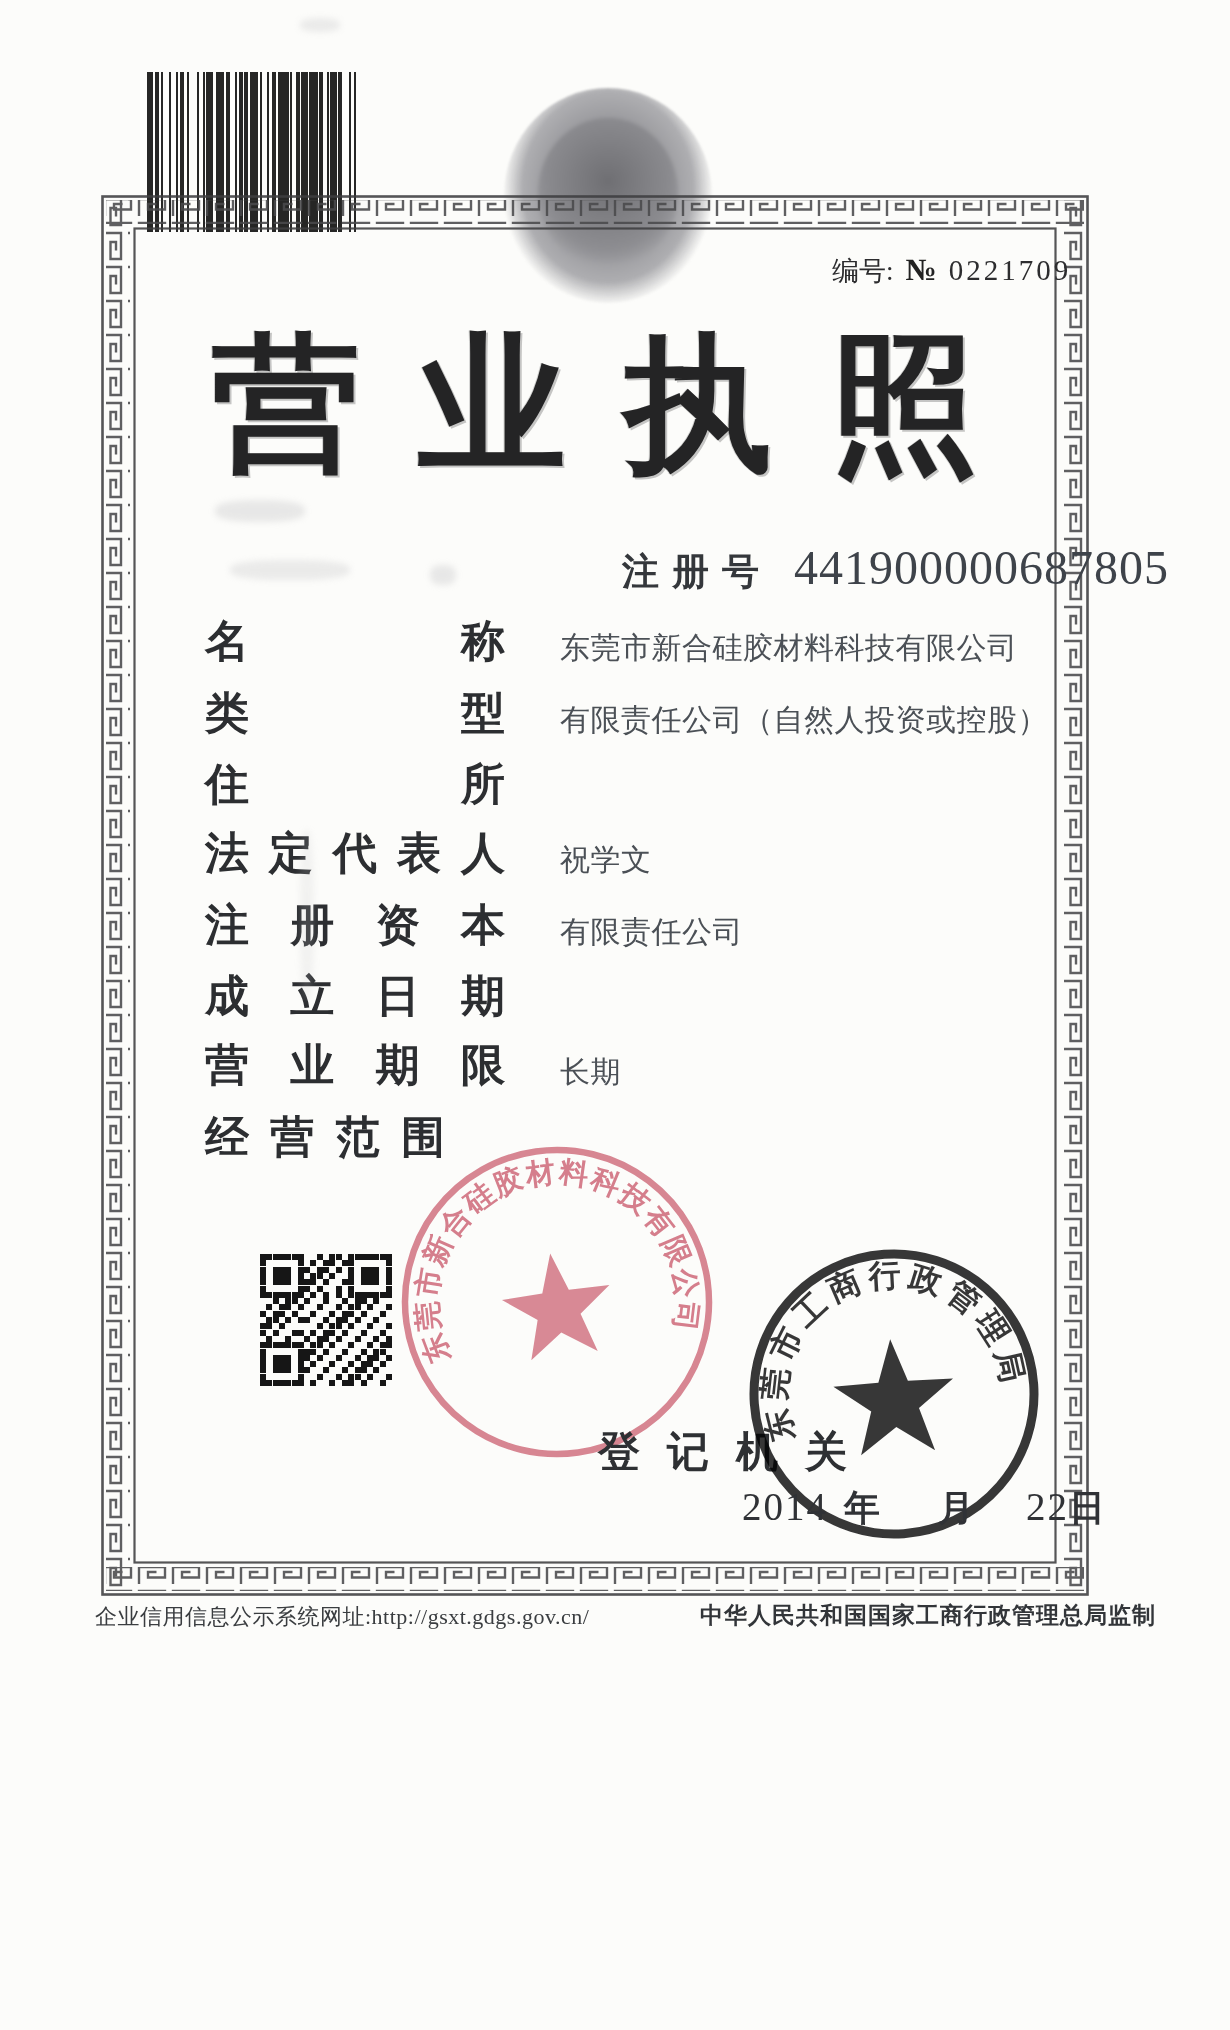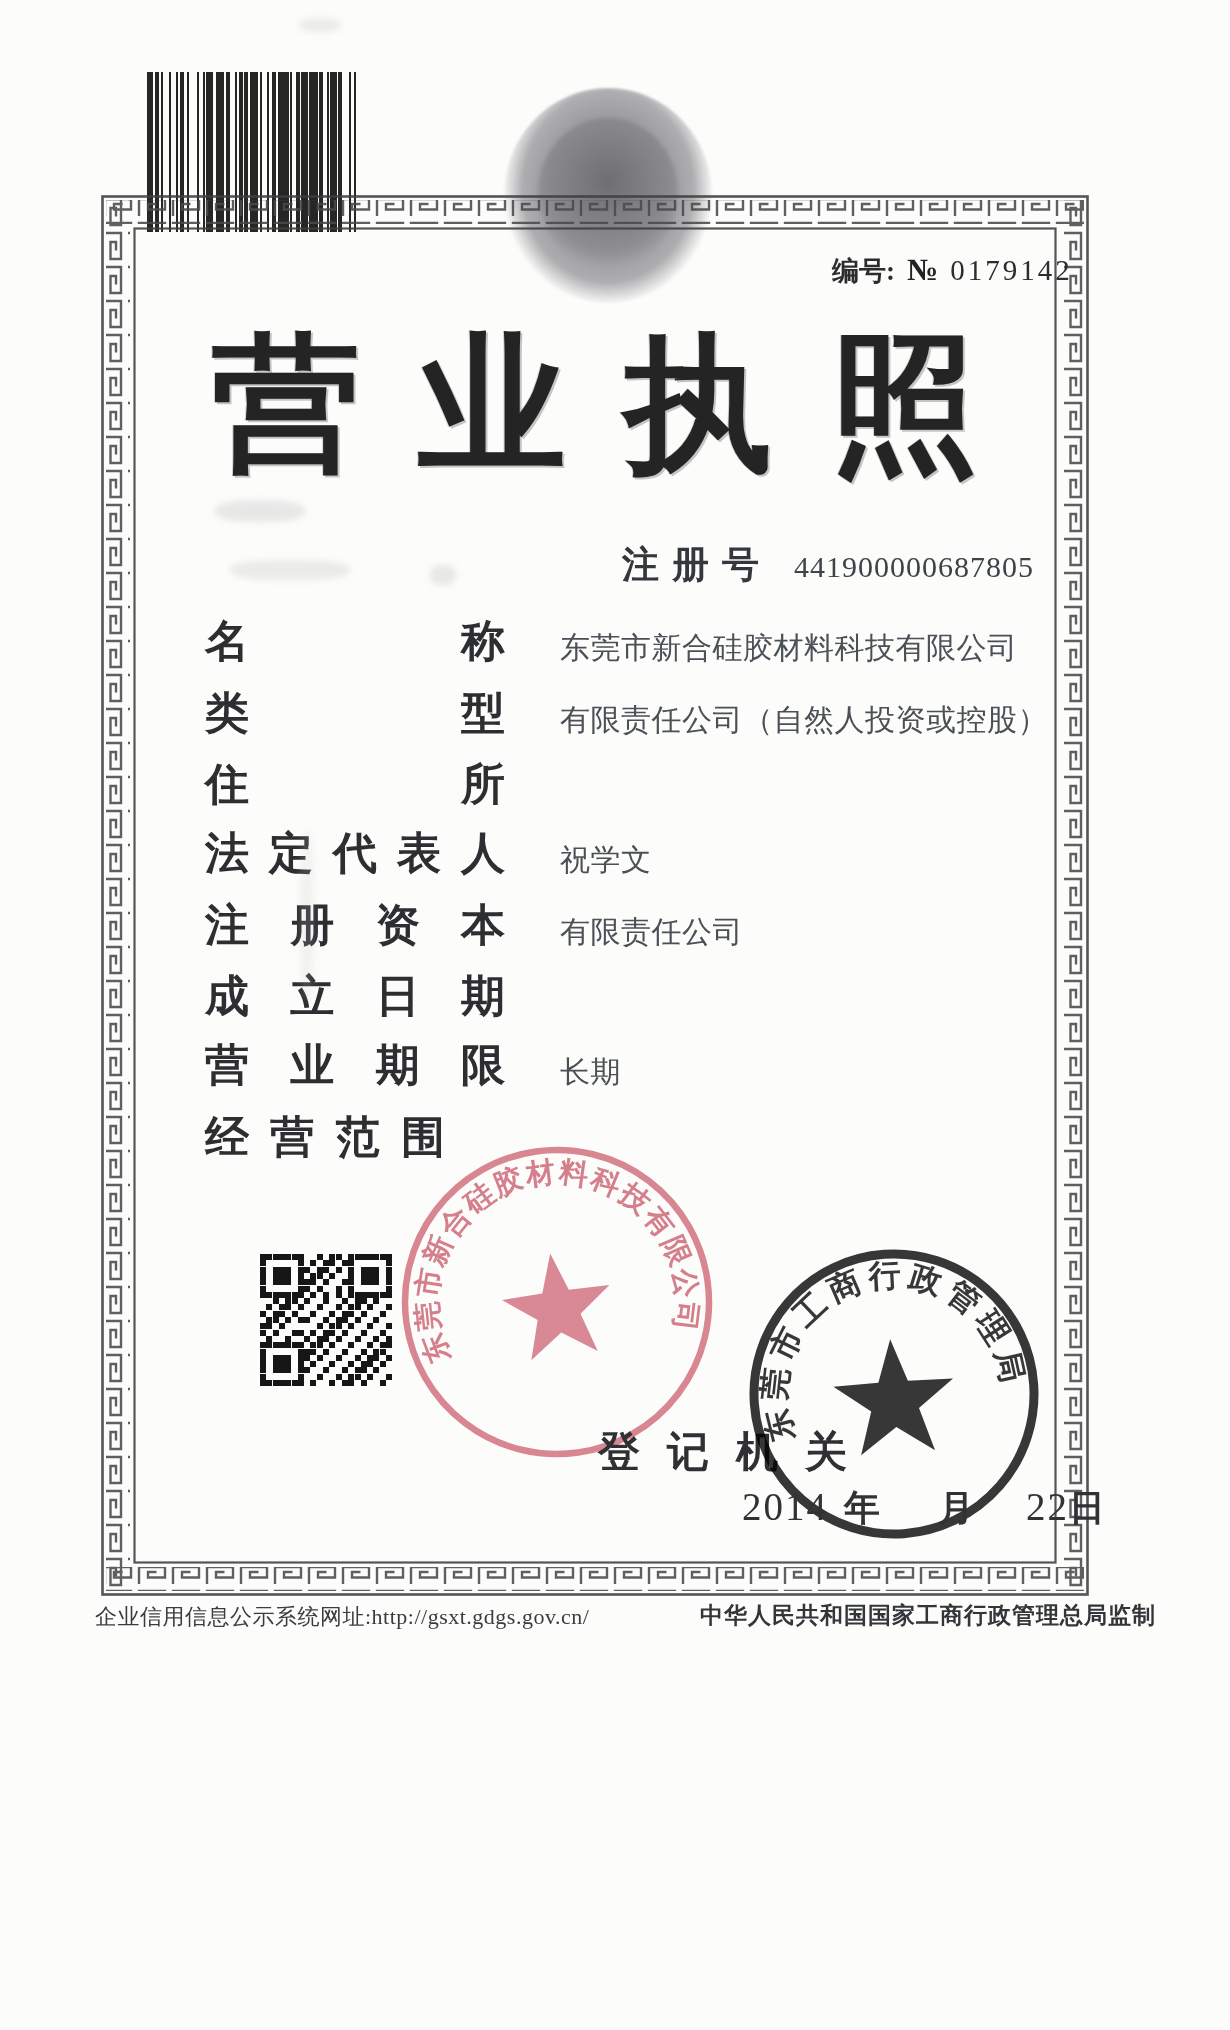--- a/index.html
+++ b/index.html
@@ -11,31 +11,31 @@
   #barcode .bar{position:absolute;top:0;height:100%;background:#141414;}
   #emblem{position:absolute;left:504px;top:88px;width:208px;height:215px;border-radius:50%;
           background:radial-gradient(ellipse at 50% 46%, #86868a 0%, #97979b 38%, #aeaeb1 58%, rgba(252,252,250,0) 72%);
           filter:blur(1.2px);}
   #emblem .inner{position:absolute;left:34px;top:30px;width:140px;height:150px;border-radius:50%;
           background:radial-gradient(circle at 50% 42%, #6f6f73 0%, #8a8a8e 55%, rgba(170,170,174,0) 75%);
           filter:blur(1.5px);}
 
   
   #serial-line{position:absolute;top:252px;left:832px;width:260px;display:flex;align-items:baseline;gap:12px;}
-  #serial-label{font-size:27px;font-weight:700;color:#2c2c2e;}
+  #serial-label{font-size:27px;font-weight:400;color:#2c2c2e;}
   #serial-symbol{font-size:31px;font-weight:700;color:#222;}
   #serial-number{font-size:29px;letter-spacing:3px;color:#2d2d2f;}
 
   #title-line{position:absolute;left:101px;top:330px;width:988px;display:flex;justify-content:center;gap:58px;}
   #title-line span{font-family:"Liberation Sans", sans-serif;font-weight:900;font-size:148px;line-height:1;
                    color:#242425;text-shadow:2px 2px 0 rgba(95,95,95,.35), -1px 0 0 rgba(80,80,80,.25);}
 
   #regno-line{position:absolute;left:622px;top:540px;display:flex;align-items:baseline;}
   #regno-label{font-size:37px;font-weight:600;letter-spacing:13px;color:#34373b;}
-  #regno-number{font-size:30px;letter-spacing:1px;color:#3e434a;margin-left:22px;}
+  #regno-number{font-size:48px;letter-spacing:1px;color:#3e434a;margin-left:22px;}
 
   
   #frame{position:absolute;left:101px;top:195px;opacity:.88;}
 
   
   #fields{position:absolute;left:205px;top:620px;width:880px;}
   .field-row{display:flex;align-items:flex-start;margin-bottom:25px;}
   .field-label{width:300px;flex:none;display:flex;justify-content:space-between;
                font-size:44px;font-weight:700;line-height:1;color:#2c2e31;}
   .field-row.small .field-label{width:240px;}
@@ -127,21 +127,21 @@
     <rect x="33.5" y="33.5" width="921" height="1334" fill="none" stroke="#3e3e40" stroke-width="2.2"></rect>
     <rect x="5" y="5" width="978" height="24" fill="url(#mh)"></rect>
     <rect x="5" y="1372" width="978" height="24" fill="url(#mh)"></rect>
     <rect x="5" y="5" width="24" height="1391" fill="url(#mv)"></rect>
     <rect x="959" y="5" width="24" height="1391" fill="url(#mv)"></rect>
   </svg>
 
   <div id="serial-line">
     <span id="serial-label">编号:</span>
     <span id="serial-symbol">№</span>
-    <span id="serial-number">0179142</span>
+    <span id="serial-number">0221709</span>
   </div>
 
   <div id="title-line">
       <span>营</span>
       <span>业</span>
       <span>执</span>
       <span>照</span>
     </div>
 
   <div id="regno-line">

